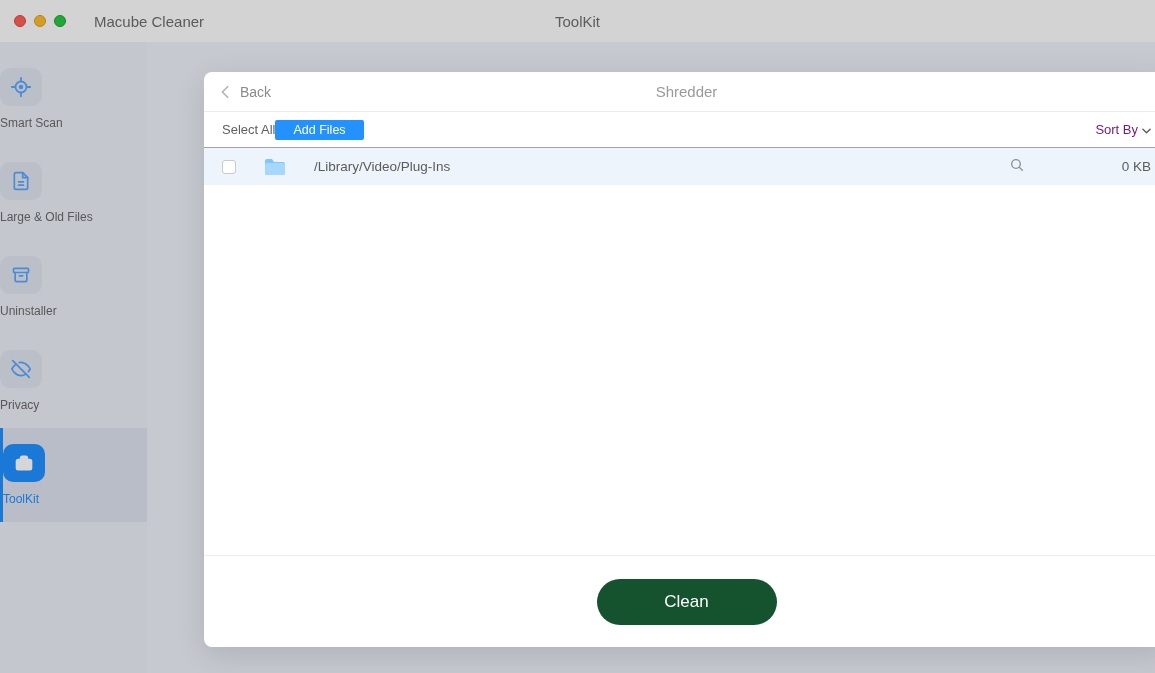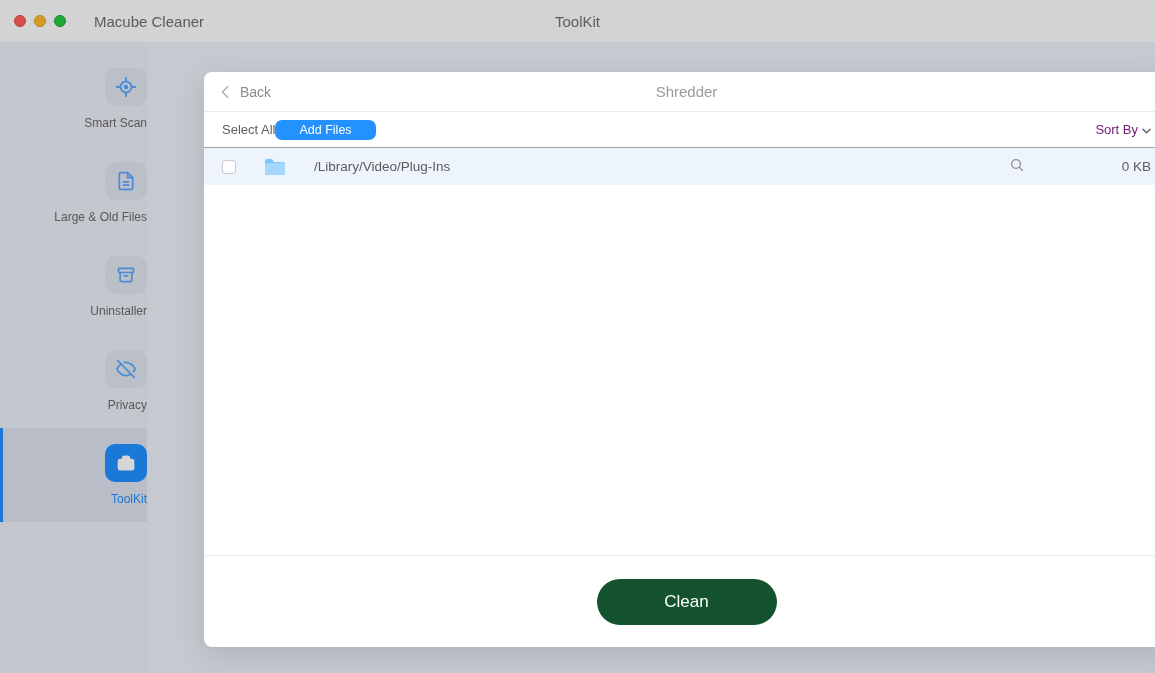--- a/index.html
+++ b/index.html
@@ -59,21 +59,21 @@
     height: calc(673px - 42px);
   }
   .sidebar {
     width: 147px;
     background: #eaedf6;
     padding-top: 10px;
   }
   .side-item {
     display: flex;
     flex-direction: column;
-    align-items: flex-end;
+    align-items: flex-start;
     justify-content: center;
     gap: 10px;
     height: 94px;
     cursor: pointer;
     color: #6a6a6a;
   }
   .side-item.active {
     background: #dde2ee;
     border-left: 3px solid #1f8fff;
   }
@@ -145,22 +145,22 @@
     align-items: center;
     padding: 0 18px;
     font-size: 13px;
     color: #606060;
   }
   .select-all { cursor: pointer; }
   .add-files-btn {
     background: #2392ff;
     color: #fff;
     border: none;
-    padding: 3px 24px;
-    border-radius: 7px;
+    padding: 3px 18px;
+    border-radius: 2px;
     font-size: 12.5px;
     cursor: pointer;
   }
   .spacer { flex: 1; }
   .sort-by {
     display: flex;
     align-items: center;
     gap: 4px;
     cursor: pointer;
     color: #701a75;

